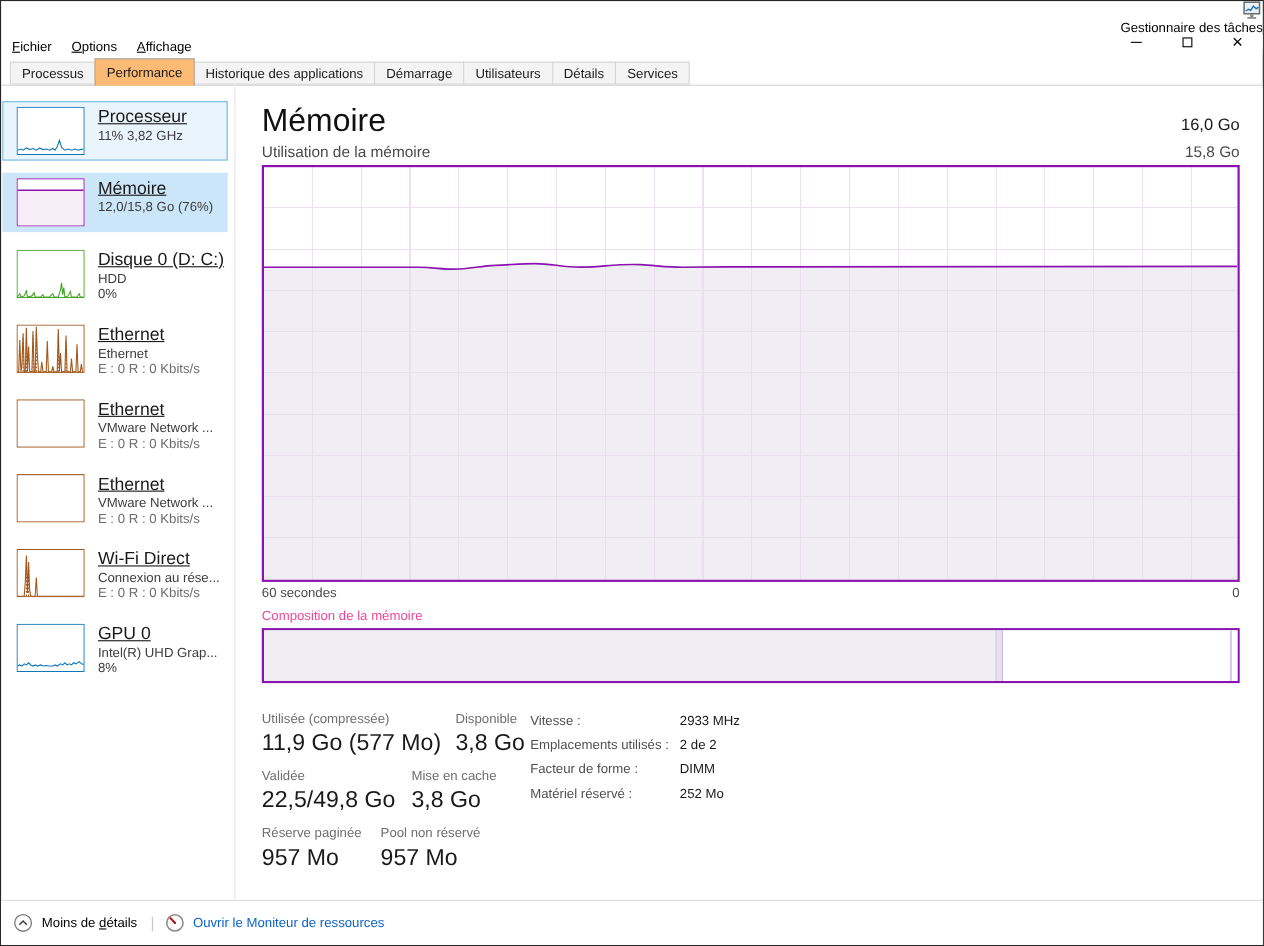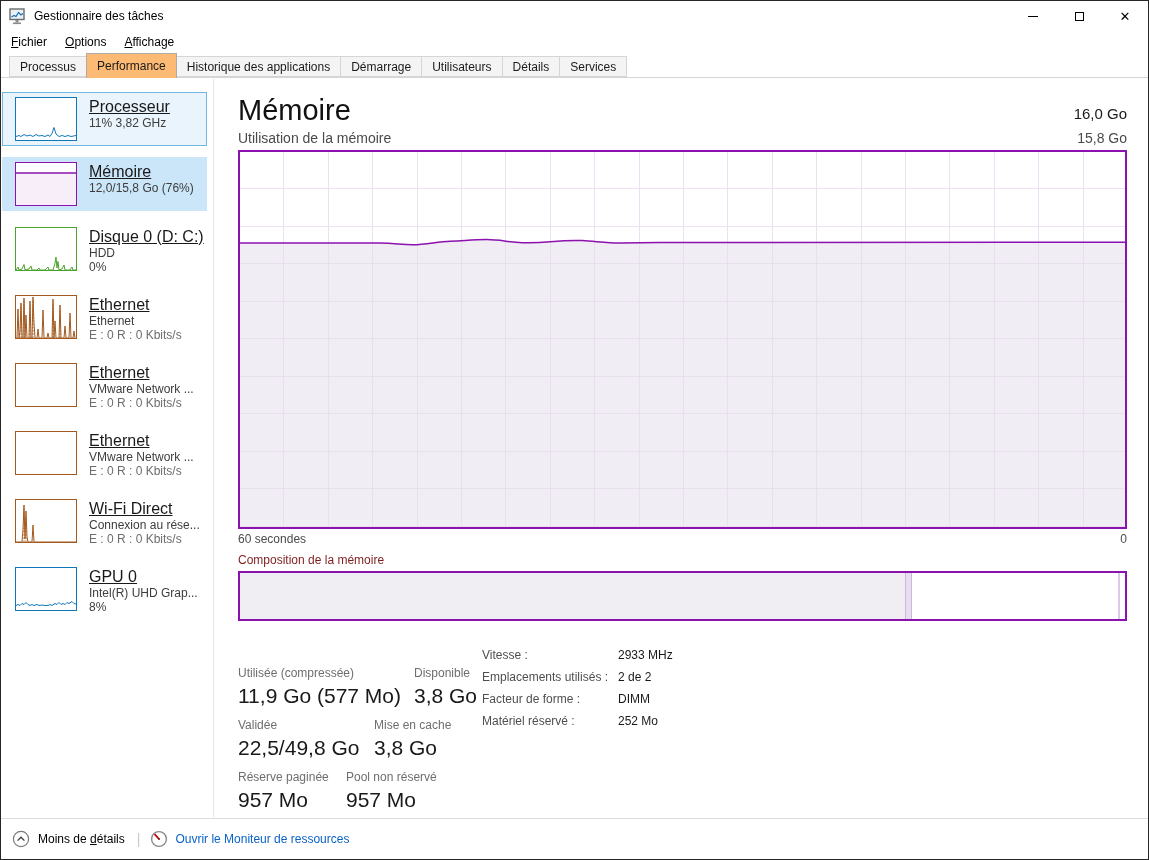--- a/index.html
+++ b/index.html
@@ -3,21 +3,21 @@
 <meta charset="utf-8">
 <style>
   html,body{margin:0;padding:0;background:#fff;}
   *{box-sizing:border-box;}
   .window{
     position:relative;width:1149px;height:860px;background:#fff;
     border:1px solid #262626;overflow:hidden;
     font-family:"Liberation Sans",sans-serif;color:#191919;
   }
   
-  .titlebar{position:absolute;top:0;left:0;right:0;height:30px;display:flex;align-items:center;}
+  .titlebar{position:absolute;top:0;left:0;right:0;height:30px;display:flex;align-items:flex-end;flex-direction:column;}
   .app-icon{margin-left:8px;width:18px;height:17px;flex:0 0 auto;}
   .title-text{font-size:12px;margin-left:7px;color:#000;}
   .win-controls{margin-left:auto;display:flex;height:100%;}
   .win-btn{width:46px;height:100%;display:flex;align-items:center;justify-content:center;background:#fff;border:none;padding:0;cursor:default;}
   .glyph-min{display:block;width:10px;border-top:1px solid #000;}
   .glyph-max{display:block;width:9px;height:9px;border:1px solid #000;}
   .glyph-close{font-size:13px;color:#000;line-height:1;}
   
   .menubar{position:absolute;top:30px;left:0;right:0;height:22px;display:flex;align-items:center;padding-left:1px;}
   .menu-item{font-size:12px;color:#000;padding:3px 9px;cursor:default;}
@@ -43,29 +43,29 @@
   .mem-capacity{font-size:15px;color:#191919;padding-bottom:5px;}
   .chart-caption{display:flex;justify-content:space-between;font-size:14px;color:#4a4a4a;margin-top:3px;margin-bottom:4px;}
   .chart{
     position:relative;height:379px;border:2px solid var(--mem);background:#fff;
     background-image:
       repeating-linear-gradient(to right, transparent 0px, transparent 43.4px, var(--grid) 43.4px, var(--grid) 44.4px),
       repeating-linear-gradient(to bottom, transparent 0px, transparent 36.5px, var(--grid) 36.5px, var(--grid) 37.5px);
   }
   .chart svg{position:absolute;inset:0;width:100%;height:100%;}
   .chart-xlabels{display:flex;justify-content:space-between;font-size:12px;color:#4a4a4a;margin-top:3px;}
-  .comp-caption{font-size:12px;color:#7f1d1d;margin-top:7px;margin-bottom:4px;}
+  .comp-caption{font-size:12px;color:#ec4899;margin-top:7px;margin-bottom:4px;}
   .comp-bar{display:flex;height:50px;border:2px solid var(--mem);background:#fff;}
   .seg-inuse{width:75.2%;background:#f0edf3;border-right:1px solid #cdb6dc;}
   .seg-modified{width:0.7%;background:#e7def0;border-right:1px solid #cdb6dc;}
   .seg-free{flex:1;background:#fff;position:relative;}
   .seg-free::after{content:"";position:absolute;top:0;bottom:0;right:5px;width:2px;background:#dcc9e8;}
   
   .stats-wrap{display:flex;margin-top:25px;}
-  .stats-left{width:244px;flex:0 0 244px;margin-top:20px;}
+  .stats-left{width:244px;flex:0 0 244px;}
   .stat-row{display:flex;margin-bottom:9px;}
   .stat-cell .lbl{font-size:12px;color:#6e6e6e;line-height:15px;margin-bottom:2px;white-space:nowrap;}
   .stat-cell .val{font-size:21px;font-weight:300;color:#191919;line-height:26px;white-space:nowrap;}
   .c1-r1{width:176px;}.c1-r2{width:136px;}.c1-r3{width:108px;}
   .details{padding-top:1px;}
   .detail-row{display:flex;font-size:12px;line-height:17px;margin-bottom:5px;}
   .detail-row .dlbl{width:136px;color:#4f4f4f;white-space:nowrap;}
   .detail-row .dval{color:#191919;white-space:nowrap;}
   
   .footer{position:absolute;left:0;right:0;bottom:0;height:41px;border-top:1px solid #dcdcdc;display:flex;align-items:center;padding-left:11px;background:#fff;}

